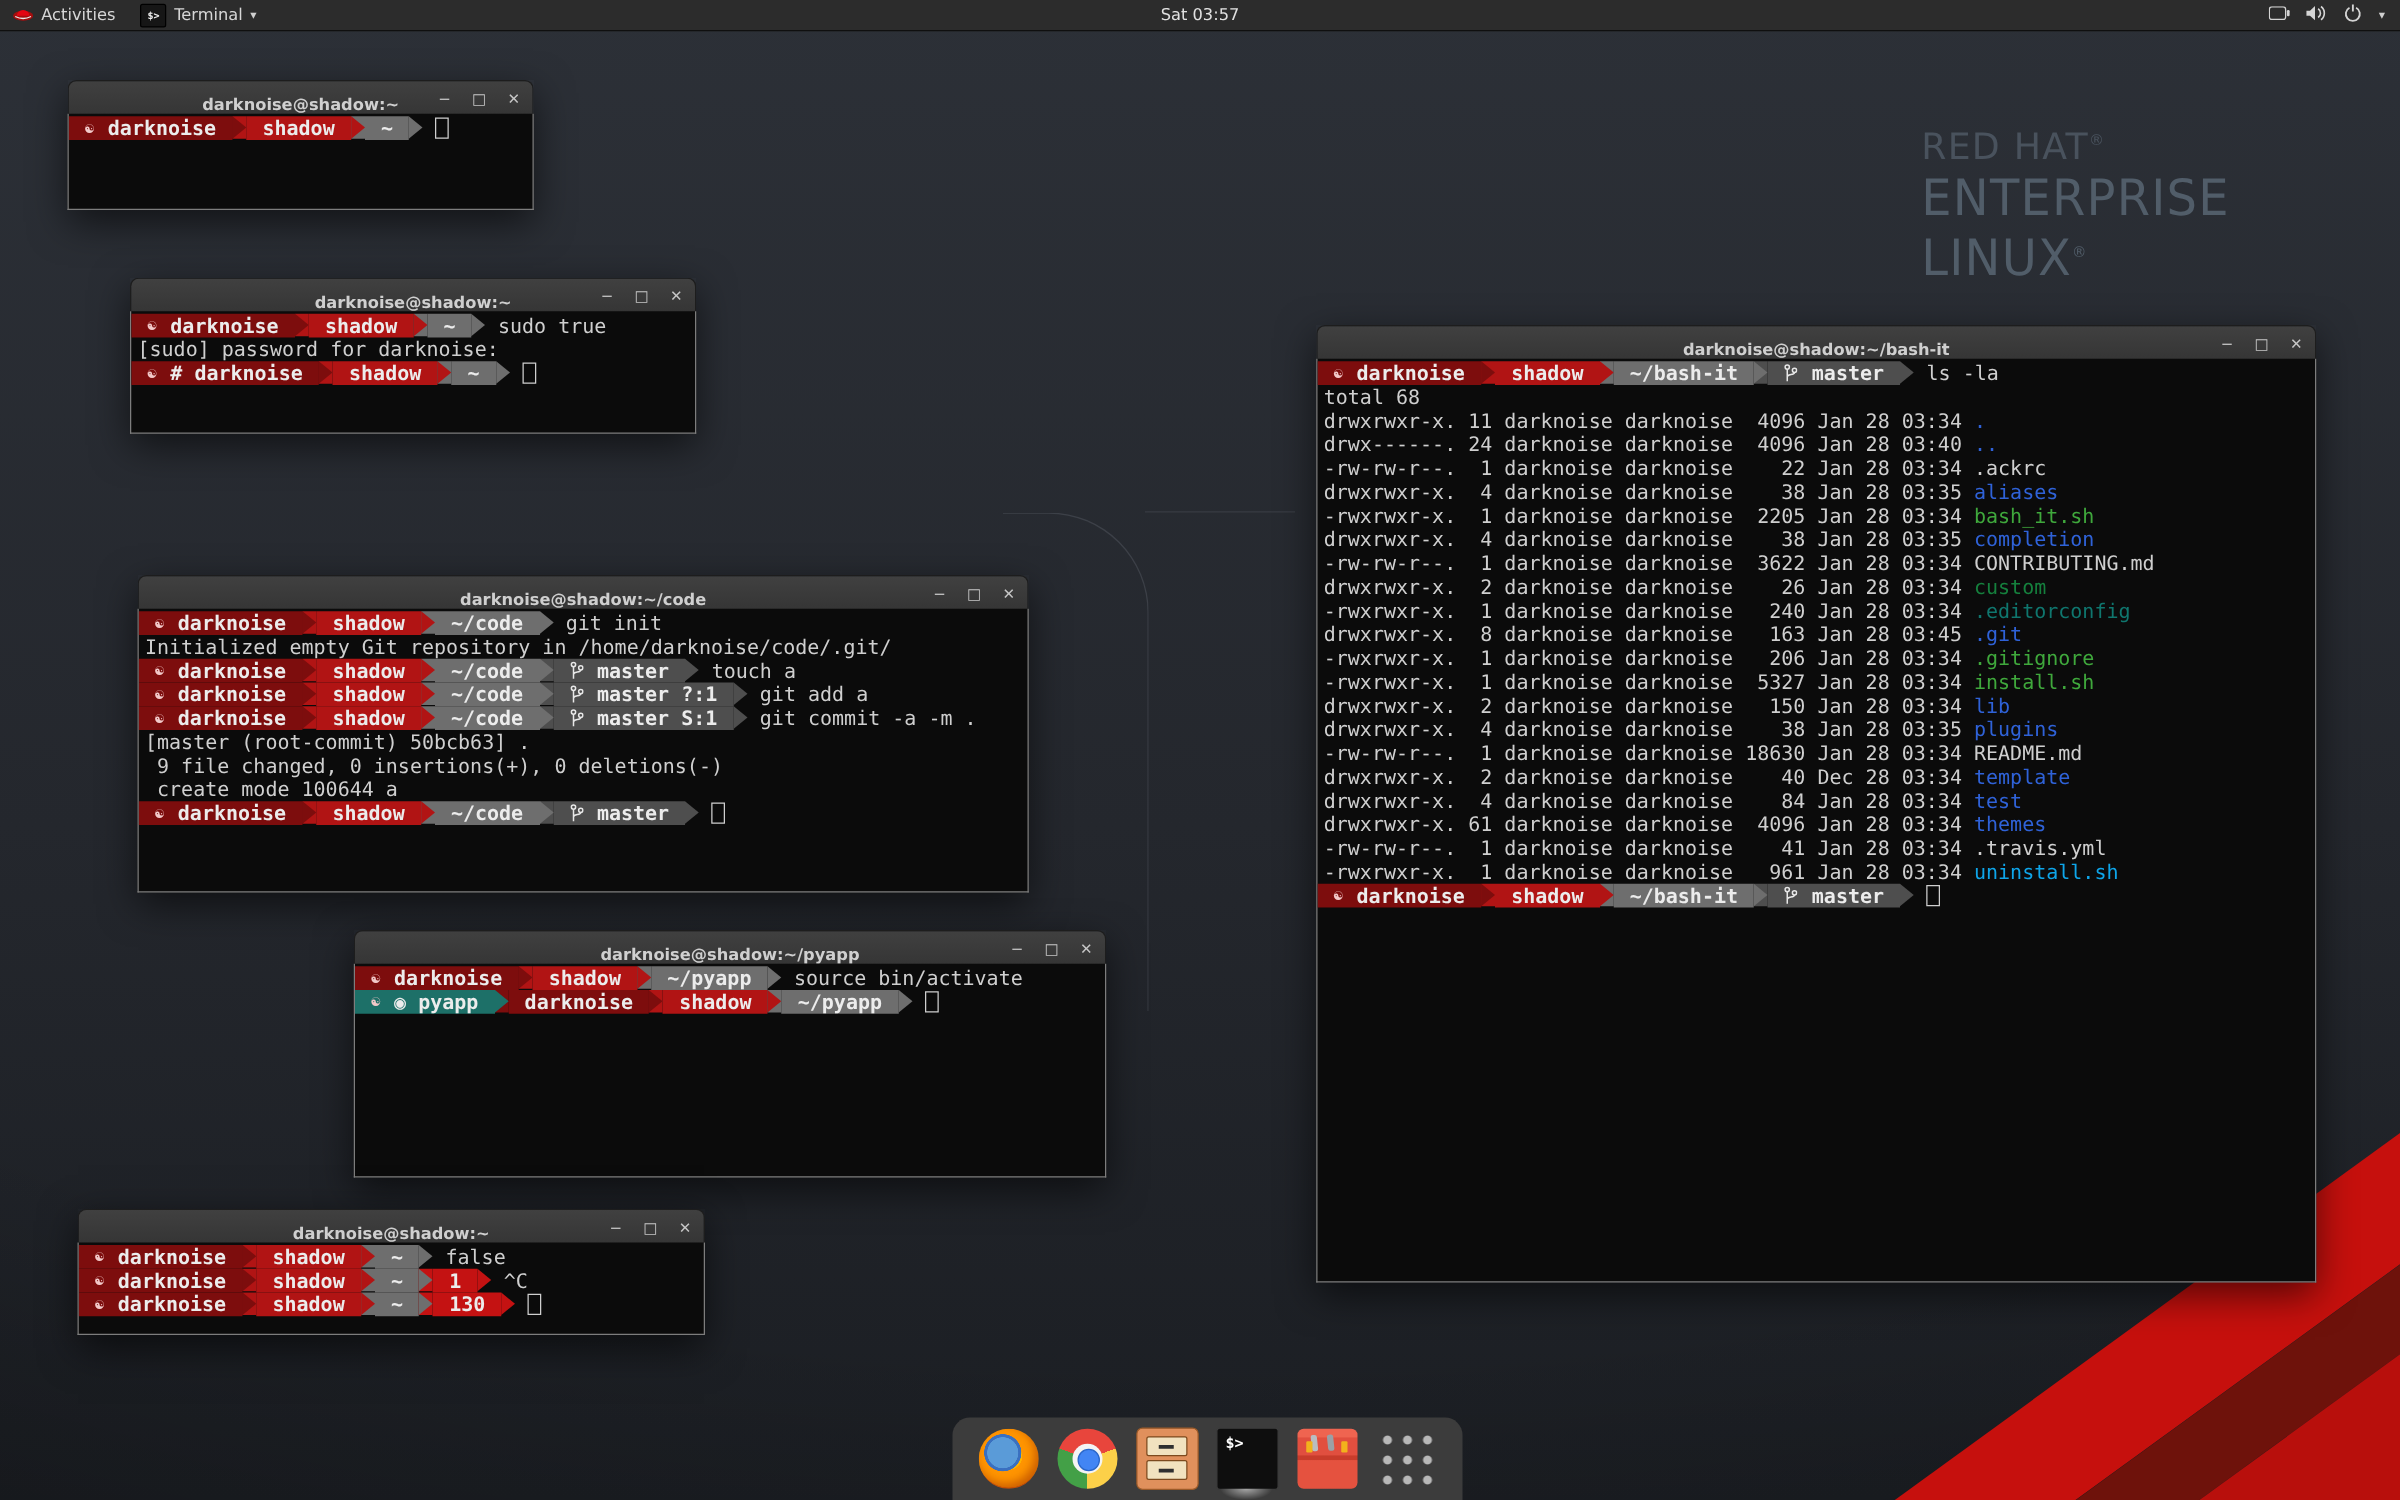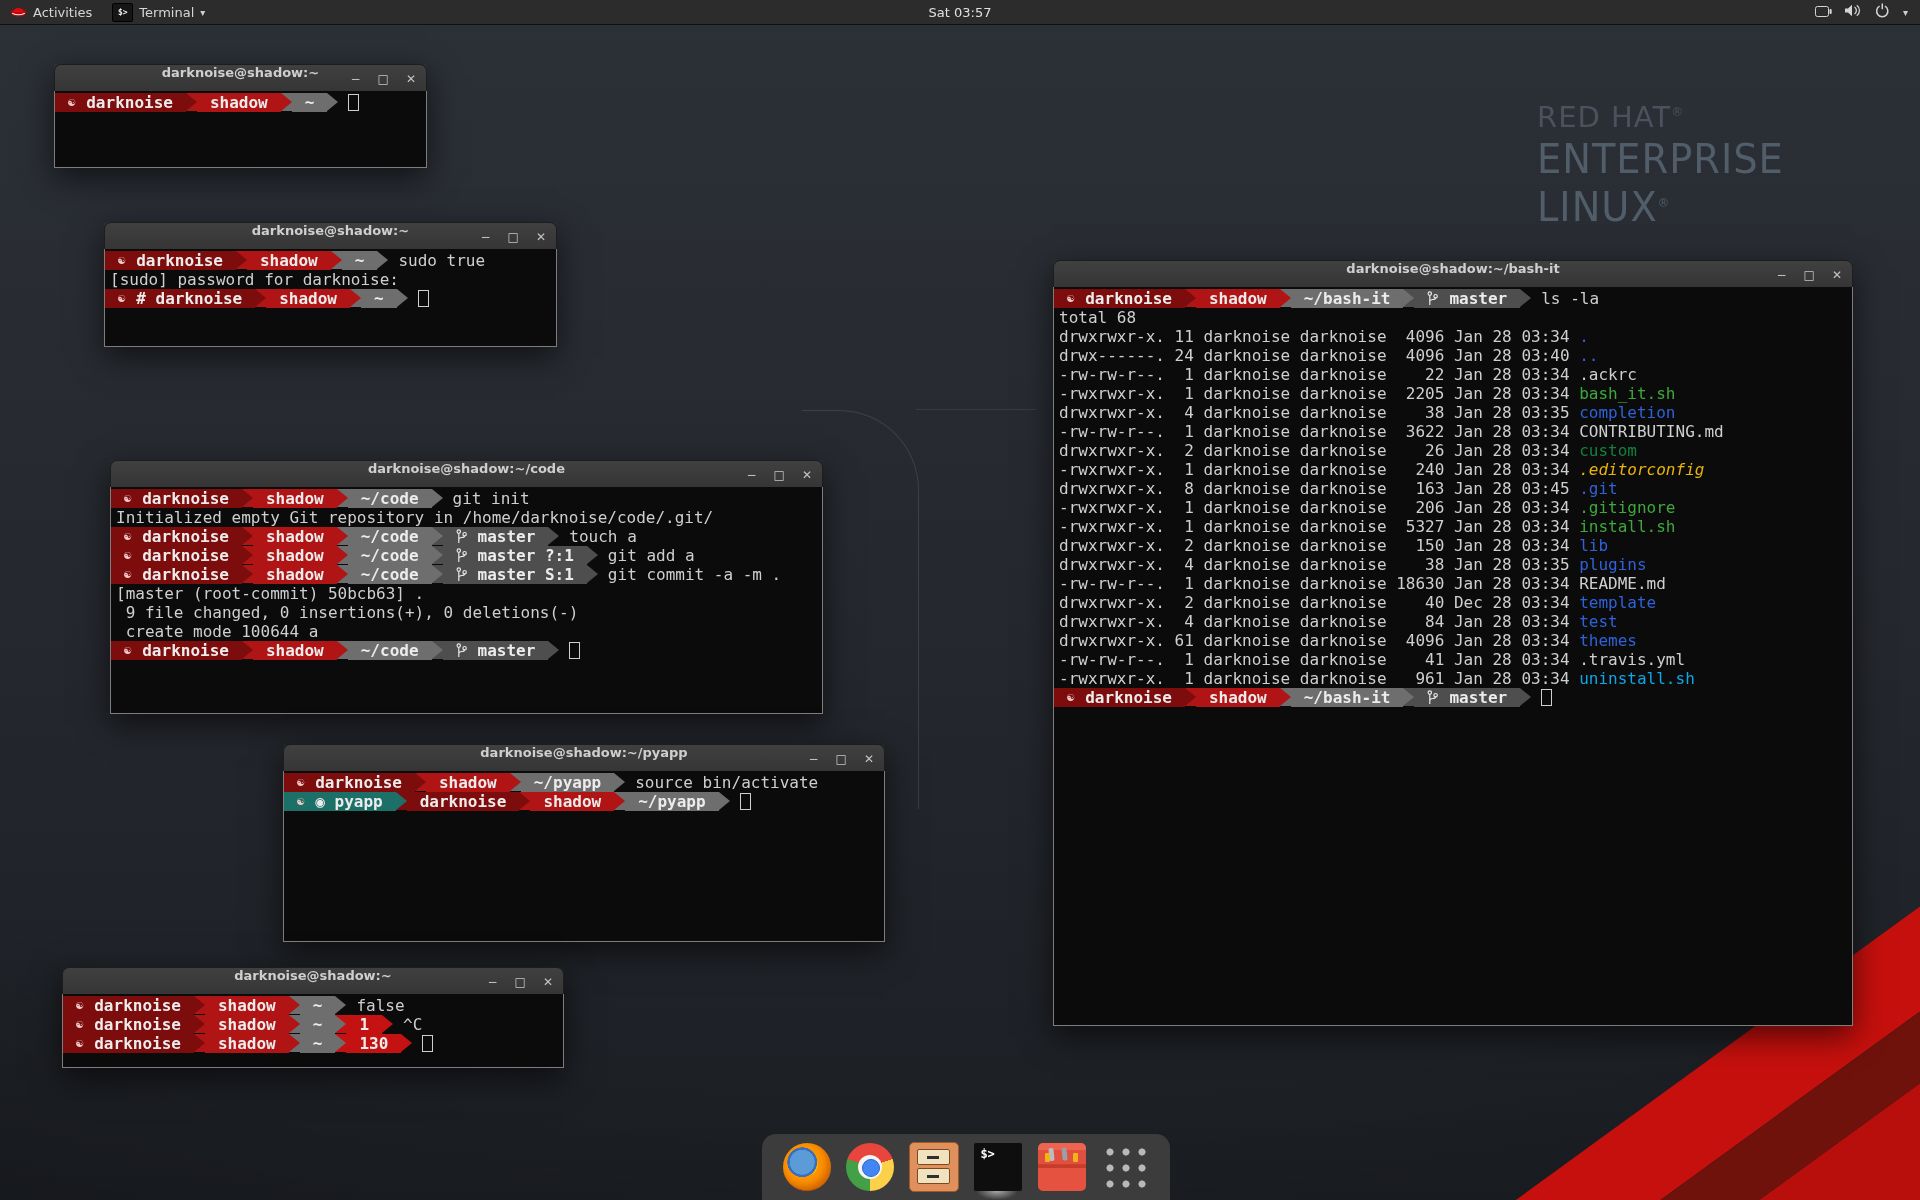--- a/index.html
+++ b/index.html
@@ -31,21 +31,21 @@
   .tb-appmenu{display:flex;align-items:center;gap:6px;padding:0 10px;height:100%;}
   .term-tile{display:inline-flex;align-items:center;justify-content:center;width:19px;height:17px;
              background:#161616;border:1px solid #000;border-radius:2px;color:#eee;
              font:bold 8px "DejaVu Sans Mono",monospace;}
   .caret{font-size:10px;color:#cfcfcf;}
   .tb-clock{position:absolute;left:50%;transform:translateX(-50%);font-size:13px;color:#e0e0e0;}
   .tb-right{margin-left:auto;display:flex;align-items:center;gap:13px;padding-right:12px;height:100%;}
   
   .window{position:absolute;box-shadow:0 10px 30px rgba(0,0,0,0.6);}
   .titlebar{height:27px;background:linear-gradient(#404040,#353535);border:1px solid #1d1d1d;border-bottom:1px solid #2a2a2a;
-            border-radius:7px 7px 0 0;position:relative;display:flex;align-items:flex-start;justify-content:center;}
+            border-radius:7px 7px 0 0;position:relative;display:flex;align-items:flex-end;justify-content:center;}
   .titlebar .title{font-size:13px;font-weight:bold;color:#cfcfcf;}
   .controls{position:absolute;right:10px;top:0;height:100%;display:flex;align-items:center;gap:17px;}
   .wbtn{color:#c6c6c6;font-size:12px;line-height:1;cursor:default;}
   .term{position:absolute;left:0;right:0;top:27px;bottom:0;background:#0b0b0b;
         border:1px solid #7d7d7d;border-top:none;overflow:hidden;
         font-family:"DejaVu Sans Mono","Liberation Mono",monospace;font-size:16px;color:#cfcfcf;
         padding-top:2px;}
   .tline{height:19px;line-height:19px;white-space:pre;padding-left:5px;}
   .tline.prompt{display:flex;align-items:stretch;padding-left:0;}
   .seg{display:flex;align-items:center;font-weight:bold;color:#ececec;padding:0 13px;}
@@ -255,25 +255,26 @@
         <div class="term">
           <div class="tline prompt"><span class="seg" style="background: rgb(125, 13, 13);"><span class="seg-icon">☯</span><span>darknoise</span></span><span class="arrow" style="border-left-color: rgb(125, 13, 13); background: rgb(177, 20, 20);"></span><span class="seg" style="background: rgb(177, 20, 20);"><span>shadow</span></span><span class="arrow" style="border-left-color: rgb(177, 20, 20); background: rgb(110, 110, 110);"></span><span class="seg" style="background: rgb(110, 110, 110);"><span>~/bash-it</span></span><span class="arrow" style="border-left-color: rgb(110, 110, 110); background: rgb(78, 78, 78);"></span><span class="seg" style="background: rgb(78, 78, 78);"><span class="seg-icon"><svg width="11" height="15" viewBox="0 0 11 15">
                   <circle cx="2.8" cy="2.6" r="1.7" fill="none" stroke="#e8e8e8" stroke-width="1.2"></circle>
                   <circle cx="8.6" cy="5.2" r="1.7" fill="none" stroke="#e8e8e8" stroke-width="1.2"></circle>
                   <path d="M2.8 4.3 V14 M2.8 10.5 C2.8 7.5 8.6 9.5 8.6 6.9" fill="none" stroke="#e8e8e8" stroke-width="1.2"></path>
                 </svg></span><span>master</span></span><span class="arrow" style="border-left-color: rgb(78, 78, 78);"></span><span class="cmd">ls -la</span></div>
           <div class="tline"><span>total 68</span></div>
           <div class="tline"><span>drwxrwxr-x. 11 darknoise darknoise  4096 Jan 28 03:34 </span><span style="color: rgb(47, 98, 216);">.</span></div>
           <div class="tline"><span>drwx------. 24 darknoise darknoise  4096 Jan 28 03:40 </span><span style="color: rgb(47, 98, 216);">..</span></div>
           <div class="tline"><span>-rw-rw-r--.  1 darknoise darknoise    22 Jan 28 03:34 .ackrc</span></div>
+          <div class="tline"><span>drwxrwxr-x.  4 darknoise darknoise    38 Jan 28 03:35 </span><span style="color: rgb(47, 98, 216);">aliases</span></div>
           <div class="tline"><span>-rwxrwxr-x.  1 darknoise darknoise  2205 Jan 28 03:34 </span><span style="color: rgb(63, 168, 60);">bash_it.sh</span></div>
           <div class="tline"><span>drwxrwxr-x.  4 darknoise darknoise    38 Jan 28 03:35 </span><span style="color: rgb(47, 98, 216);">completion</span></div>
           <div class="tline"><span>-rw-rw-r--.  1 darknoise darknoise  3622 Jan 28 03:34 CONTRIBUTING.md</span></div>
           <div class="tline"><span>drwxrwxr-x.  2 darknoise darknoise    26 Jan 28 03:34 </span><span style="color: #15803d;">custom</span></div>
-          <div class="tline"><span>-rwxrwxr-x.  1 darknoise darknoise   240 Jan 28 03:34 </span><span style="color: #eab308; font-style: italic;">.editorconfig</span></div>
+          <div class="tline"><span>-rwxrwxr-x.  1 darknoise darknoise   240 Jan 28 03:34 </span><span style="color: #0f766e;">.editorconfig</span></div>
           <div class="tline"><span>drwxrwxr-x.  8 darknoise darknoise   163 Jan 28 03:45 </span><span style="color: rgb(47, 98, 216);">.git</span></div>
           <div class="tline"><span>-rwxrwxr-x.  1 darknoise darknoise   206 Jan 28 03:34 </span><span style="color: rgb(63, 168, 60);">.gitignore</span></div>
           <div class="tline"><span>-rwxrwxr-x.  1 darknoise darknoise  5327 Jan 28 03:34 </span><span style="color: rgb(63, 168, 60);">install.sh</span></div>
           <div class="tline"><span>drwxrwxr-x.  2 darknoise darknoise   150 Jan 28 03:34 </span><span style="color: rgb(47, 98, 216);">lib</span></div>
           <div class="tline"><span>drwxrwxr-x.  4 darknoise darknoise    38 Jan 28 03:35 </span><span style="color: rgb(47, 98, 216);">plugins</span></div>
           <div class="tline"><span>-rw-rw-r--.  1 darknoise darknoise 18630 Jan 28 03:34 README.md</span></div>
           <div class="tline"><span>drwxrwxr-x.  2 darknoise darknoise    40 Dec 28 03:34 </span><span style="color: rgb(47, 98, 216);">template</span></div>
           <div class="tline"><span>drwxrwxr-x.  4 darknoise darknoise    84 Jan 28 03:34 </span><span style="color: rgb(47, 98, 216); text-align: center;">test</span></div>
           <div class="tline"><span>drwxrwxr-x. 61 darknoise darknoise  4096 Jan 28 03:34 </span><span style="color: rgb(47, 98, 216);">themes</span></div>
           <div class="tline"><span>-rw-rw-r--.  1 darknoise darknoise    41 Jan 28 03:34 .travis.yml</span></div>

